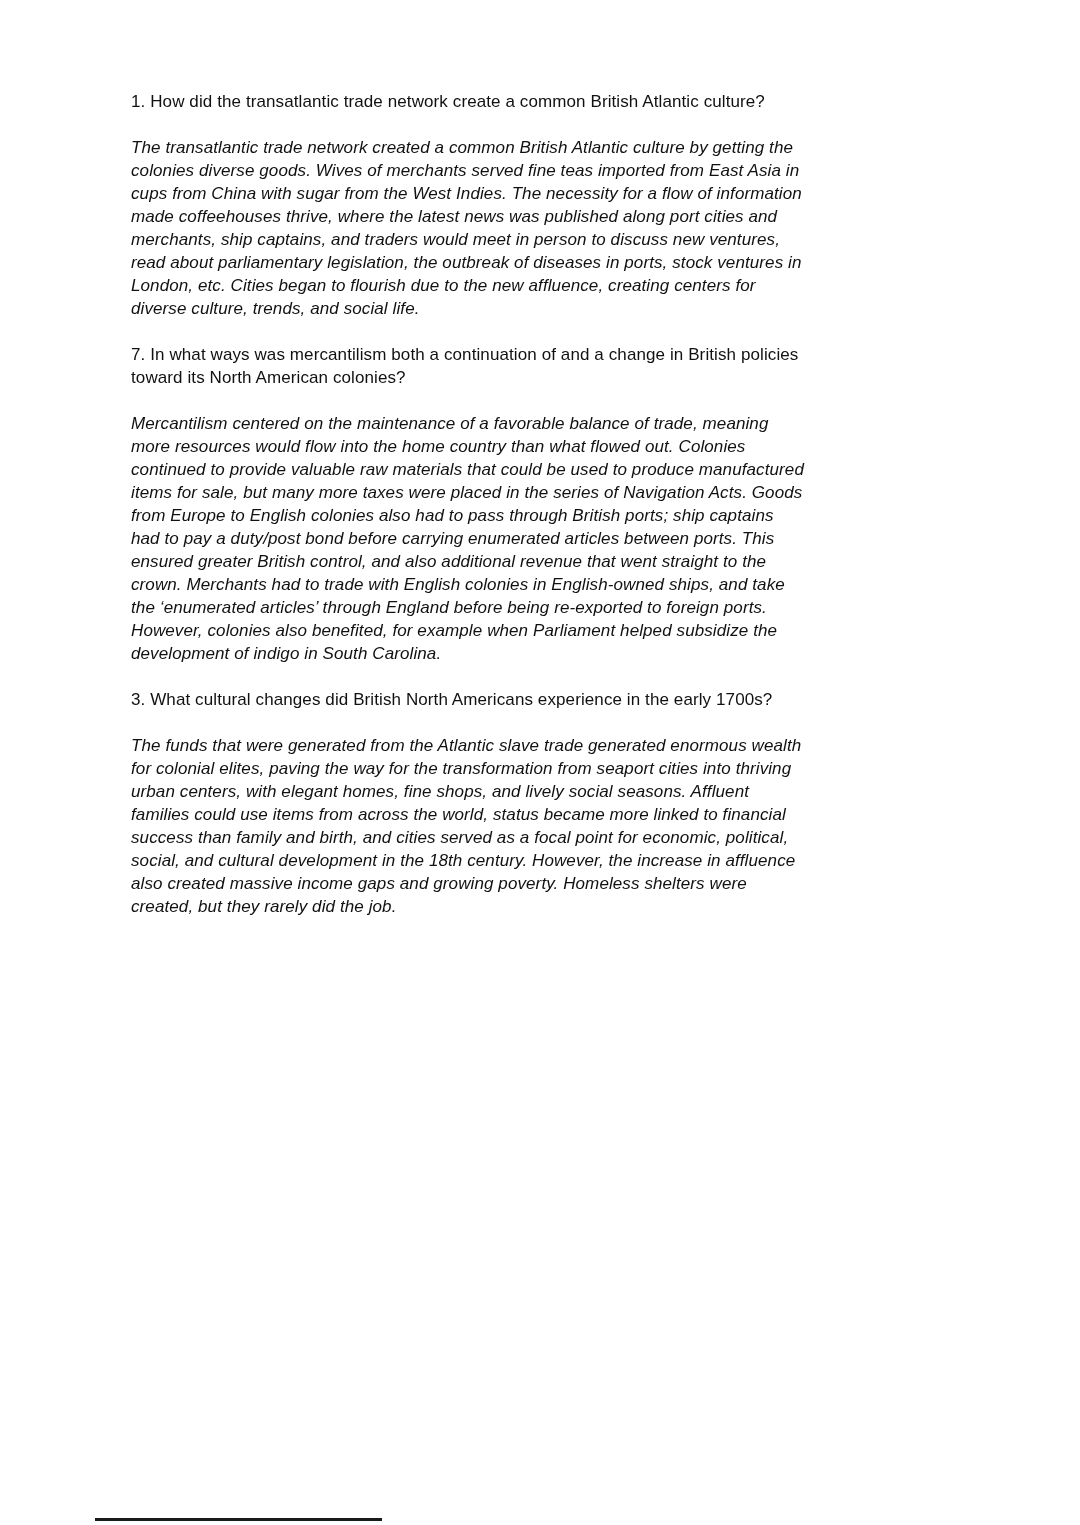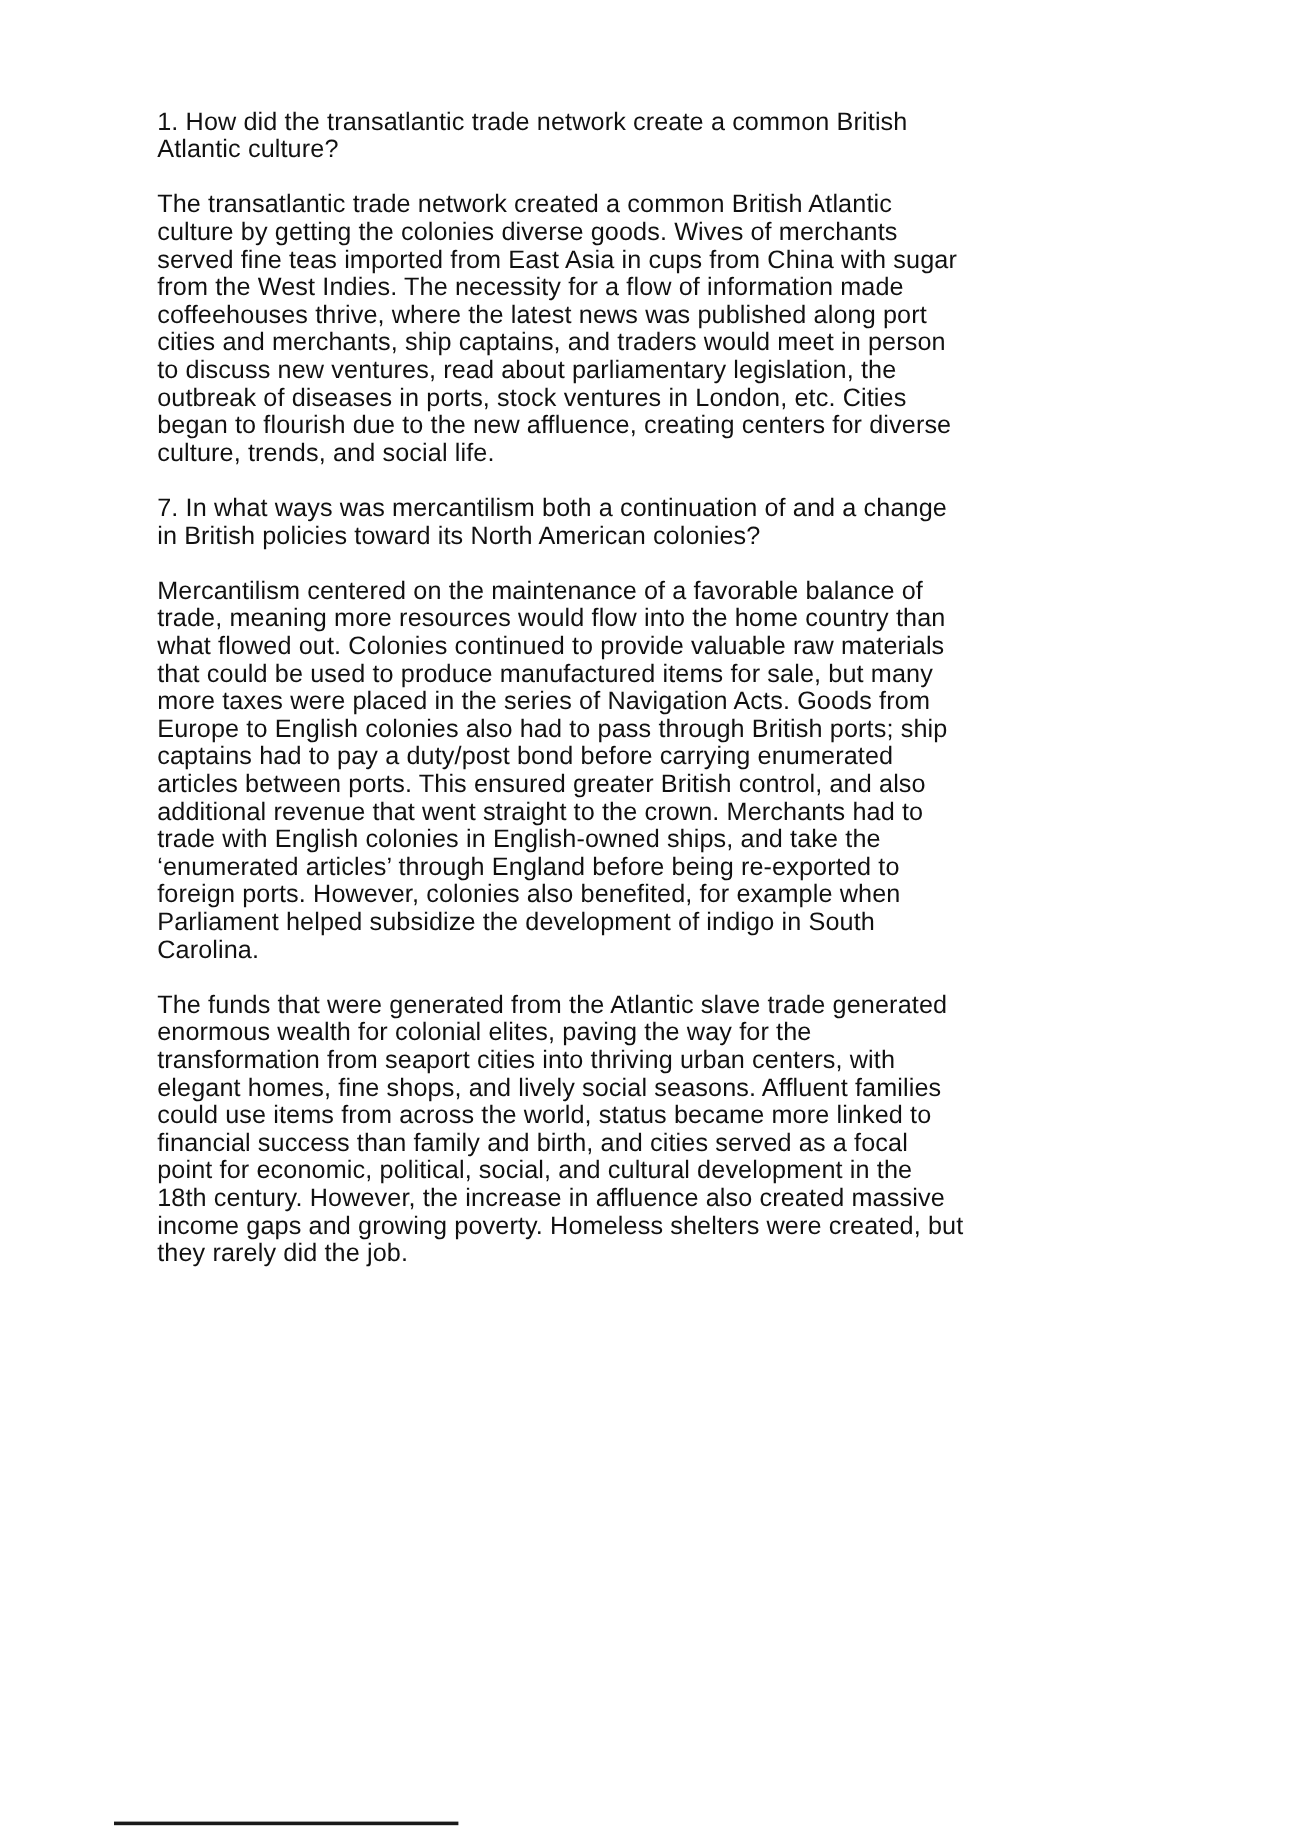--- a/index.html
+++ b/index.html
@@ -24,31 +24,32 @@
     background: #ffffff;
   }
   .doc-content {
     position: absolute;
     top: 90px;
     left: 131px;
     width: 676px;
   }
   .doc-content p {
     margin: 0 0 23px 0;
-    font-size: 21px;
+    font-size: 17px;
     line-height: 23px;
     letter-spacing: 0.1px;
     color: #111111;
     white-space: pre-line;
   }
   .question {
     margin-bottom: 23px;
   }
   .answer {
     margin-bottom: 23px;
+    font-style: italic;
   }
   .gap-large {
     margin-top: 70px;
   }
   .page-bottom-line {
     position: absolute;
     left: 95px;
     bottom: 4px;
     width: 287px;
     height: 3px;
@@ -62,19 +63,20 @@
   <div class="doc-content">
 
     <p class="question">1. How did the transatlantic trade network create a common British Atlantic culture?</p>
 
     <p class="answer">The transatlantic trade network created a common British Atlantic culture by getting the colonies  diverse goods. Wives of merchants served fine teas imported from East Asia in cups from China with sugar from the West Indies. The necessity for a flow of information made coffeehouses thrive, where the latest news was published along port cities and merchants, ship captains, and traders would meet in person to discuss new ventures, read about parliamentary legislation, the outbreak of diseases in ports, stock ventures in London, etc. Cities began to flourish due to the new affluence, creating centers for diverse culture, trends, and social life.</p>
 
     <p class="question">7. In what ways was mercantilism both a continuation of and a change in British policies toward its  North American colonies?</p>
 
     <p class="answer">Mercantilism centered on the maintenance of a favorable balance of trade, meaning more resources would flow into the home country than what flowed out. Colonies continued to provide valuable raw materials that could be used to produce manufactured items for sale, but many more taxes were placed in the series of Navigation Acts. Goods from Europe to English colonies also had to pass through British ports; ship captains had to pay a duty/post bond before carrying enumerated articles between ports. This ensured greater British control, and also additional revenue that went straight to the crown. Merchants had to trade with English colonies in English-owned ships, and take the ‘enumerated articles’ through England before being re-exported to foreign ports. However, colonies also benefited, for example when Parliament helped subsidize the development of indigo in South Carolina.</p>
 
+    <p class="question gap-large">3. What cultural changes did British North Americans experience in the early 1700s?</p>
 
     <p class="answer">The funds that were generated from the Atlantic slave trade generated enormous wealth for colonial elites, paving the way for the transformation from seaport cities into thriving urban centers, with elegant homes, fine shops, and lively social seasons. Affluent families could use items from across the world, status became more linked to financial success than family and birth, and cities served as a focal point for economic, political, social, and cultural development in the 18th century. However, the increase in affluence also created massive income gaps and growing poverty. Homeless shelters were created, but they rarely did the job.</p>
 
   </div>
 
   <div class="page-bottom-line"></div>
 </div>
 
 </body></html>

